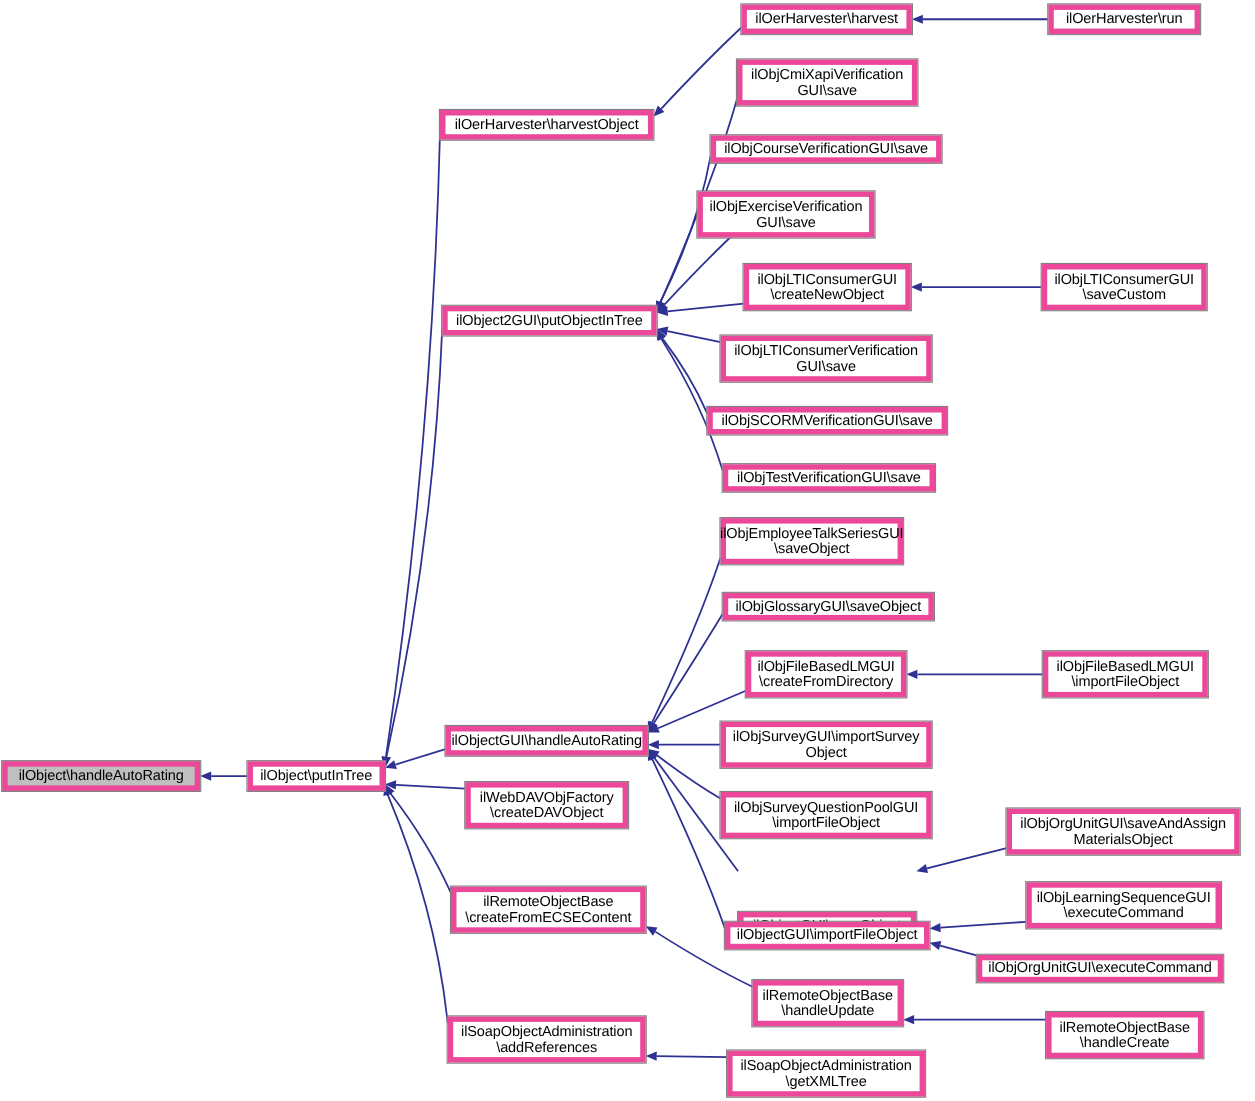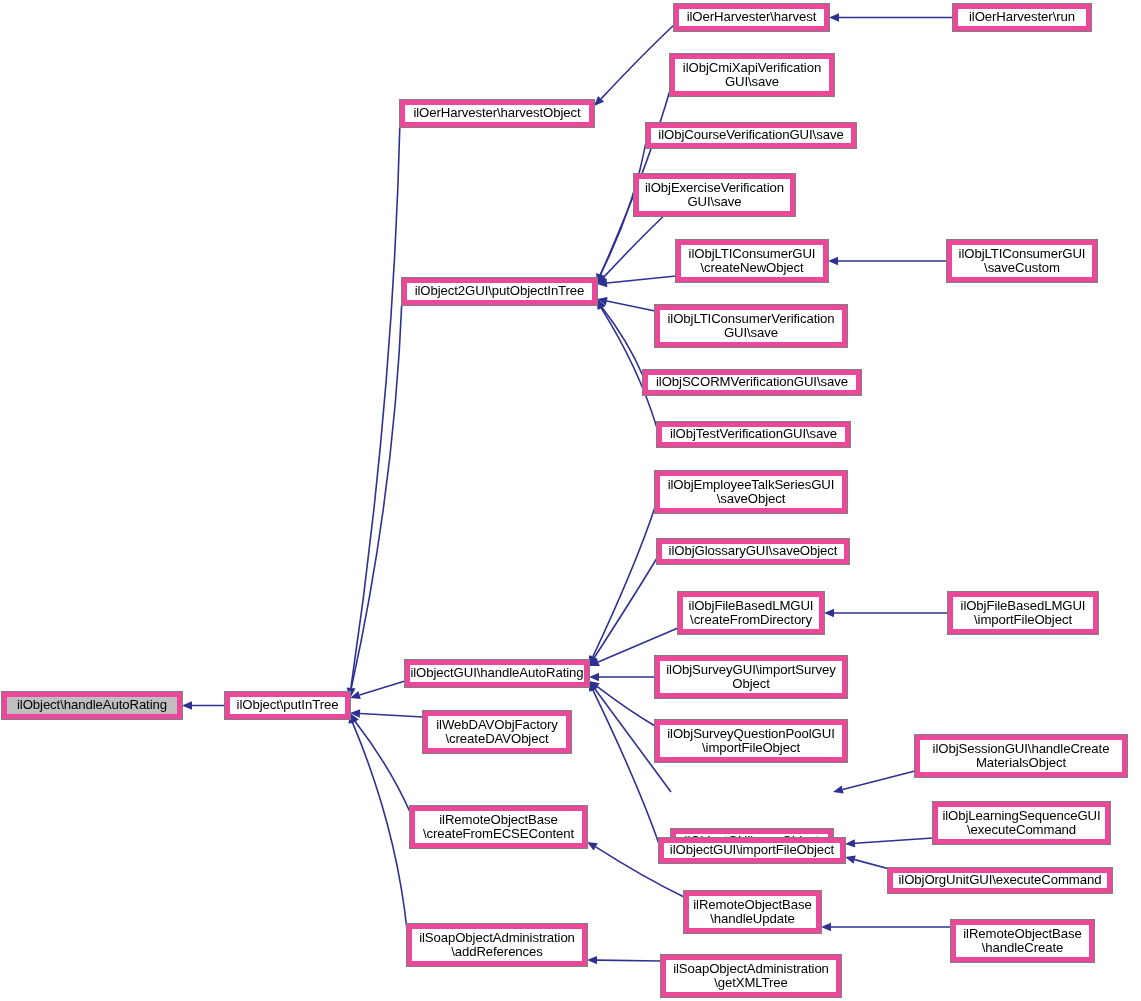--- a/index.html
+++ b/index.html
@@ -182,41 +182,41 @@
 GUI\save</div>
       <div class="node" style="left: 646px; top: 123px; width: 210px; height: 25px;">ilObjCourseVerificationGUI\save</div>
       <div class="node" style="left: 634px; top: 174px; width: 161px; height: 42px;">ilObjExerciseVerification
 GUI\save</div>
       <div class="node" style="left: 676px; top: 240px; width: 152px; height: 42px;">ilObjLTIConsumerGUI
 \createNewObject</div>
       <div class="node" style="left: 655px; top: 305px; width: 192px; height: 42px;">ilObjLTIConsumerVerification
 GUI\save</div>
       <div class="node" style="left: 643px; top: 370px; width: 218px; height: 25px;">ilObjSCORMVerificationGUI\save</div>
       <div class="node" style="left: 657px; top: 422px; width: 193px; height: 25px;">ilObjTestVerificationGUI\save</div>
-      <div class="node" style="left: 655px; top: 471px; width: 192px; height: 42px;">ilObjEmployeeTalkSeriesGUI
+      <div class="node" style="left: 655px; top: 471px; width: 166px; height: 42px;">ilObjEmployeeTalkSeriesGUI
 \saveObject</div>
       <div class="node" style="left: 657px; top: 539px; width: 192px; height: 25px;">ilObjGlossaryGUI\saveObject</div>
       <div class="node" style="left: 678px; top: 592px; width: 146px; height: 42px;">ilObjFileBasedLMGUI
 \createFromDirectory</div>
       <div class="node" style="left: 655px; top: 656px; width: 192px; height: 42px;">ilObjSurveyGUI\importSurvey
 Object</div>
       <div class="node" style="left: 655px; top: 720px; width: 192px; height: 42px;">ilObjSurveyQuestionPoolGUI
 \importFileObject</div>
       <div class="node" style="left: 671px; top: 786px; width: 162px; height: 25px; margin-top: 43px;">ilObjectGUI\saveObject</div>
       <div class="node" style="left: 659px; top: 838px; width: 186px; height: 25px;">ilObjectGUI\importFileObject</div>
       <div class="node" style="left: 684px; top: 891px; width: 137px; height: 42px;">ilRemoteObjectBase
 \handleUpdate</div>
       <div class="node" style="left: 661px; top: 955px; width: 180px; height: 42px;">ilSoapObjectAdministration
 \getXMLTree</div>
       <div class="node" style="left: 953px; top: 4px; width: 138px; height: 27px;">ilOerHarvester\run</div>
       <div class="node" style="left: 947px; top: 240px; width: 150px; height: 42px;">ilObjLTIConsumerGUI
 \saveCustom</div>
       <div class="node" style="left: 948px; top: 592px; width: 150px; height: 42px;">ilObjFileBasedLMGUI
 \importFileObject</div>
-      <div class="node" style="left: 915px; top: 735px; width: 212px; height: 42px;">ilObjSessionGUI\handleCreate
+      <div class="node" style="left: 915px; top: 735px; width: 212px; height: 42px;">ilObjOrgUnitGUI\saveAndAssign
 MaterialsObject</div>
       <div class="node" style="left: 933px; top: 802px; width: 177px; height: 42px;">ilObjLearningSequenceGUI
 \executeCommand</div>
       <div class="node" style="left: 888px; top: 868px; width: 224px; height: 25px;">ilObjOrgUnitGUI\executeCommand</div>
       <div class="node" style="left: 951px; top: 920px; width: 143px; height: 42px;">ilRemoteObjectBase
 \handleCreate</div>
     </div>
 </div>
 
 </body></html>

